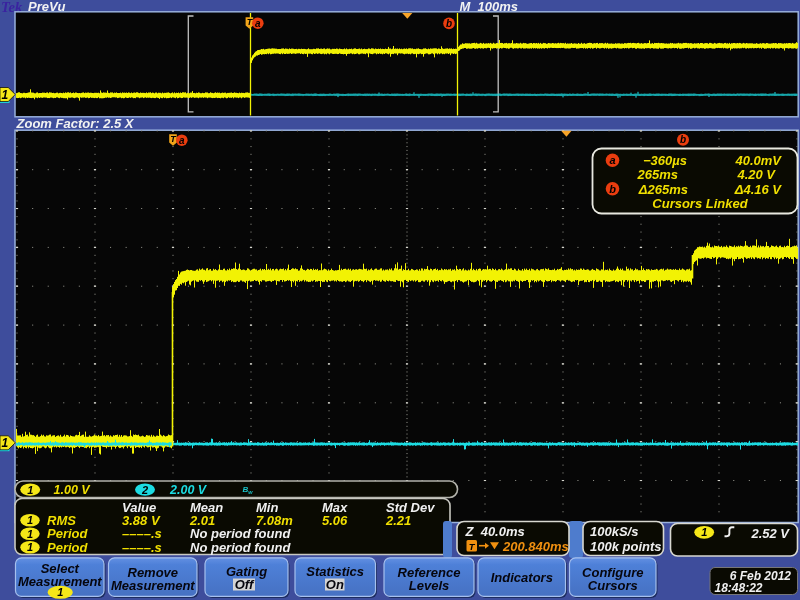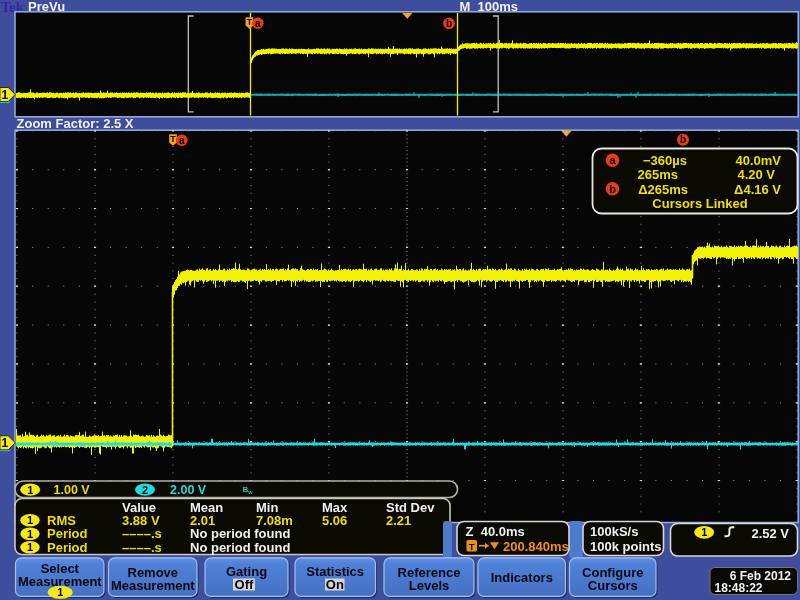--- a/index.html
+++ b/index.html
@@ -1,14 +1,14 @@
 <!DOCTYPE html>
 <html><head><meta charset="utf-8"><style>
 html,body{margin:0;padding:0;background:#000;}
-#scope{position:relative;width:800px;height:600px;overflow:hidden;}
+#scope{position:relative;width:800px;height:600px;overflow:hidden;font-style:italic;}
 </style></head><body>
 <div id="scope">
 <svg width="800" height="600" viewBox="0 0 800 600">
 <rect width="800" height="600" fill="#3e4d9c"></rect>
 <text x="1" y="11.5" font-family="Liberation Serif" font-size="14.5" font-weight="bold" fill="#3a23a0" text-anchor="start">Tek</text>
 <text x="28" y="10.5" font-family="Liberation Sans" font-size="13" font-weight="bold" fill="#f2f2f2" text-anchor="start">PreVu</text>
 <text x="459.5" y="10.5" font-family="Liberation Sans" font-size="13" font-weight="bold" fill="#f2f2f2" text-anchor="start">M&nbsp;&nbsp;100ms</text>
 <rect x="15" y="11.8" width="783.2" height="105" fill="#060606" stroke="#98b0dc" stroke-width="1.5"></rect>
 <text x="16.5" y="127.5" font-family="Liberation Sans" font-size="13" font-weight="bold" fill="#f2f2f2" text-anchor="start">Zoom Factor: 2.5 X</text>
 <rect x="15" y="130.2" width="783.2" height="392.3" fill="#060606" stroke="#98b0dc" stroke-width="1.5"></rect>

